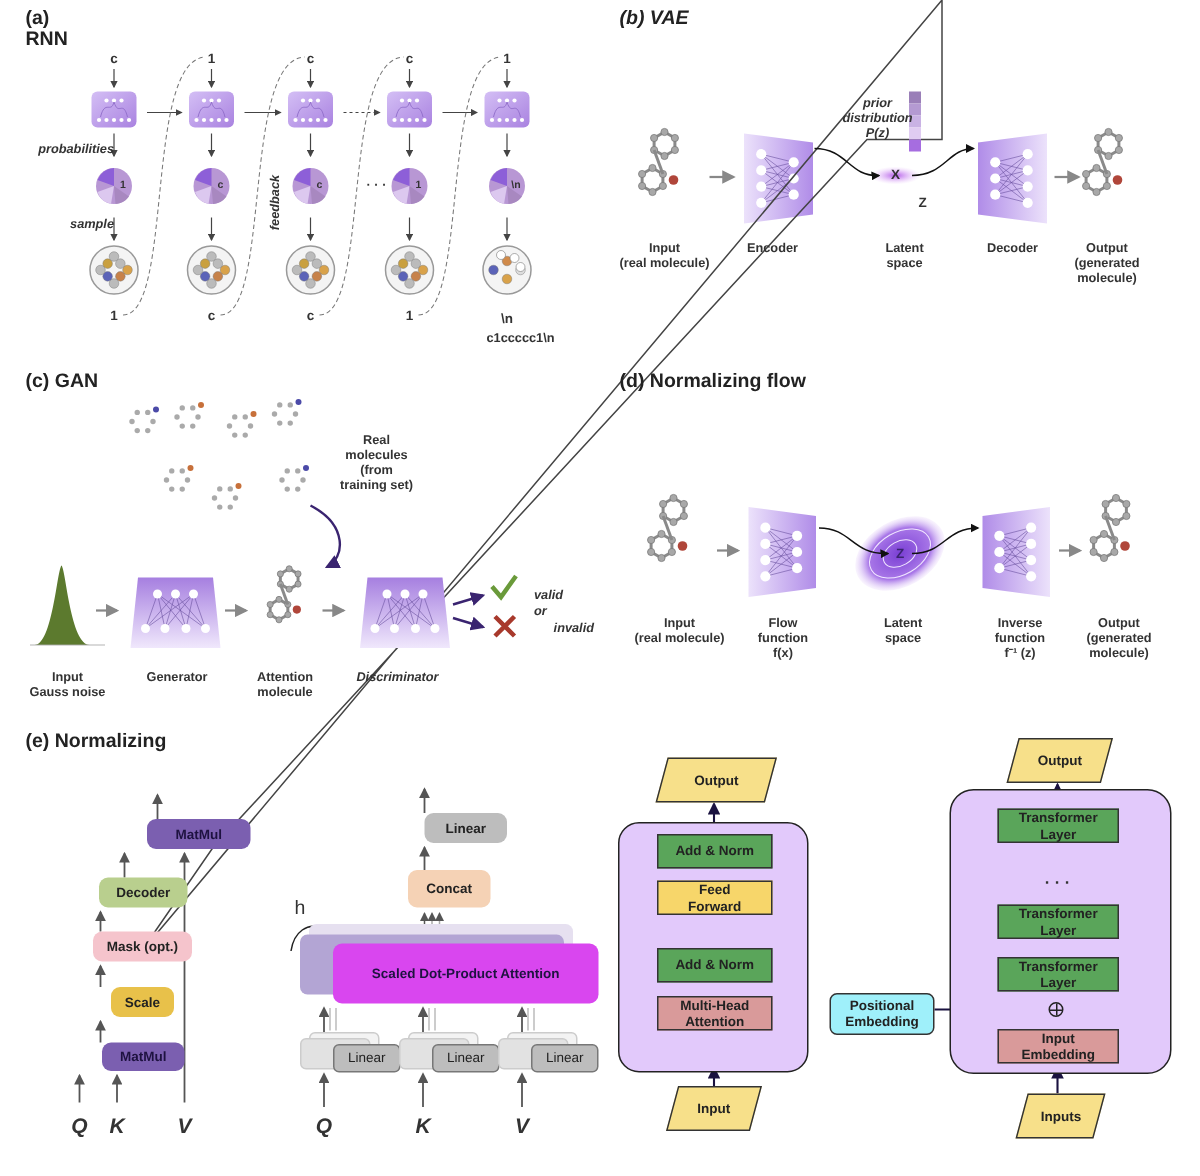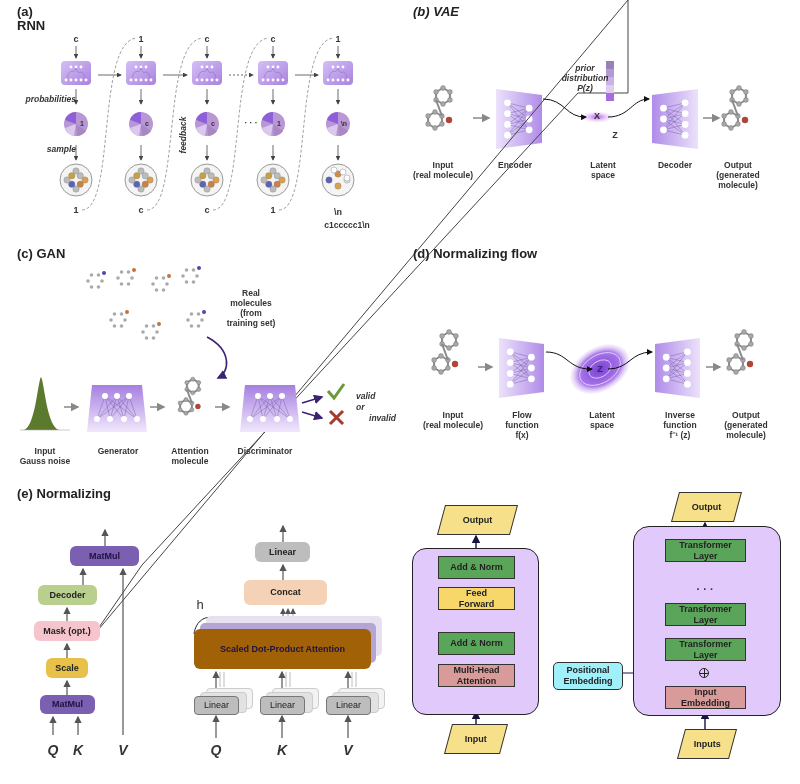--- a/index.html
+++ b/index.html
@@ -5,21 +5,21 @@
   html, body { margin:0; padding:0; background:#ffffff; }
   body { width:800px; height:784px; position:relative; overflow:hidden;
          font-family:"Liberation Sans", sans-serif; color:#222; }
   .abs { position:absolute; }
   .panel-title { position:absolute; font-weight:bold; font-size:13px; color:#222; }
   .lbl { position:absolute; font-size:8.5px; font-weight:bold; color:#333; text-align:center; line-height:10px; white-space:pre-line; }
   .ital { font-style:italic; }
   svg { position:absolute; left:0; top:0; overflow:visible; }
   .box { position:absolute; display:flex; align-items:center; justify-content:center;
          font-size:9px; font-weight:bold; color:#222; text-align:center; line-height:11px; box-sizing:border-box; white-space:pre-line; }
-  .rnd { border-radius:6px; }
+  .rnd { border-radius:6px;margin-left:28px; }
 </style>
 </head>
 <body>
 
 <div class="panel-title" style="left:17px;top:4px;">(a)</div>
 <div class="panel-title" style="left:17px;top:18px;">RNN</div>
 
 <svg width="800" height="784" id="svg-a">
     <defs>
       <marker id="mkA" markerWidth="6" markerHeight="6" refX="5" refY="3" orient="auto">
@@ -542,21 +542,21 @@
 (from
 training set)</div>
 <div class="lbl ital" style="left:356px;top:391px;width:30px;text-align:left;">valid</div>
 <div class="lbl ital" style="left:356px;top:402px;width:30px;text-align:left;">or</div>
 <div class="lbl ital" style="left:356px;top:413px;width:40px;text-align:right;">invalid</div>
 <div class="lbl" style="left:10px;top:446px;width:70px;">Input
 Gauss noise</div>
 <div class="lbl" style="left:88px;top:446px;width:60px;">Generator</div>
 <div class="lbl" style="left:160px;top:446px;width:60px;">Attention
 molecule</div>
-<div class="lbl" style="left:230px;top:446px;width:70px;">Discriminator</div>
+<div class="lbl" style="left:230px;top:446px;width:70px;font-style:italic;">Discriminator</div>
 
 <div class="panel-title" style="left:413px;top:246px;">(d) Normalizing flow</div>
 <svg width="800" height="784" id="svg-d">
     <defs>
       <marker id="mkD" markerWidth="6" markerHeight="6" refX="5" refY="3" orient="auto">
         <path d="M0,0 L6,3 L0,6 z" fill="#888"></path>
       </marker>
     </defs>
     <defs>
       <marker id="mkD2" markerWidth="6" markerHeight="6" refX="5" refY="3" orient="auto">
@@ -768,25 +768,25 @@
 <div class="box rnd" style="left:70px;top:546px;width:69px;height:20px;background:#7b5fb0;color:#1e1240;">MatMul</div>
 <div class="box rnd" style="left:38px;top:585px;width:59px;height:20px;background:#b9cf8e;">Decoder</div>
 <div class="box rnd" style="left:34px;top:621px;width:66px;height:20px;background:#f5c4cc;">Mask (opt.)</div>
 <div class="box rnd" style="left:46px;top:658px;width:42px;height:20px;background:#e8c14a;">Scale</div>
 <div class="box rnd" style="left:40px;top:695px;width:55px;height:19px;background:#7b5fb0;color:#1e1240;">MatMul</div>
 <div class="lbl ital" style="left:46px;top:742px;width:14px;font-size:14px;line-height:16px;">Q</div>
 <div class="lbl ital" style="left:71px;top:742px;width:14px;font-size:14px;line-height:16px;">K</div>
 <div class="lbl ital" style="left:116px;top:742px;width:14px;font-size:14px;line-height:16px;">V</div>
 
 <div class="box rnd" style="left:255px;top:542px;width:55px;height:20px;background:#bdbdbd;">Linear</div>
-<div class="box rnd" style="left:244px;top:580px;width:83px;height:25px;background:#f5d2b5;">Concat</div>
+<div class="box rnd" style="left:244px;top:580px;width:55px;height:25px;background:#f5d2b5;">Concat</div>
 <div class="lbl" style="left:194px;top:598px;width:12px;font-size:13px;font-weight:normal;line-height:14px;">h</div>
 <div class="abs" style="left:206px;top:616px;width:176px;height:40px;background:#e6e0f0;border-radius:5px;"></div>
 <div class="abs" style="left:200px;top:623px;width:176px;height:40px;background:#b3a5d4;border-radius:5px;"></div>
-<div class="box rnd" style="left:194px;top:629px;width:177px;height:40px;background:#a16207;color:#1e1240;">Scaled Dot-Product Attention</div>
+<div class="box rnd" style="left:194px;top:629px;width:177px;height:40px;background:#d946ef;color:#1e1240;">Scaled Dot-Product Attention</div>
 
 <div id="mha-linears">
     <div class="abs" style="left: 206px; top: 688px; width: 45px; height: 19px; background: rgb(243, 243, 243); border: 1px solid rgb(204, 204, 204); border-radius: 4px;"></div>
     <div class="abs" style="left: 200px; top: 692px; width: 45px; height: 19px; background: rgb(226, 226, 226); border: 1px solid rgb(204, 204, 204); border-radius: 4px;"></div>
     <div class="box rnd" style="left: 194px; top: 696px; width: 45px; height: 19px; background: rgb(189, 189, 189); border: 1px solid rgb(119, 119, 119); border-radius: 4px; font-weight: normal;">Linear</div>
     <div class="abs" style="left: 272px; top: 688px; width: 45px; height: 19px; background: rgb(243, 243, 243); border: 1px solid rgb(204, 204, 204); border-radius: 4px;"></div>
     <div class="abs" style="left: 266px; top: 692px; width: 45px; height: 19px; background: rgb(226, 226, 226); border: 1px solid rgb(204, 204, 204); border-radius: 4px;"></div>
     <div class="box rnd" style="left: 260px; top: 696px; width: 45px; height: 19px; background: rgb(189, 189, 189); border: 1px solid rgb(119, 119, 119); border-radius: 4px; font-weight: normal;">Linear</div>
     <div class="abs" style="left: 338px; top: 688px; width: 45px; height: 19px; background: rgb(243, 243, 243); border: 1px solid rgb(204, 204, 204); border-radius: 4px;"></div>
     <div class="abs" style="left: 332px; top: 692px; width: 45px; height: 19px; background: rgb(226, 226, 226); border: 1px solid rgb(204, 204, 204); border-radius: 4px;"></div>

